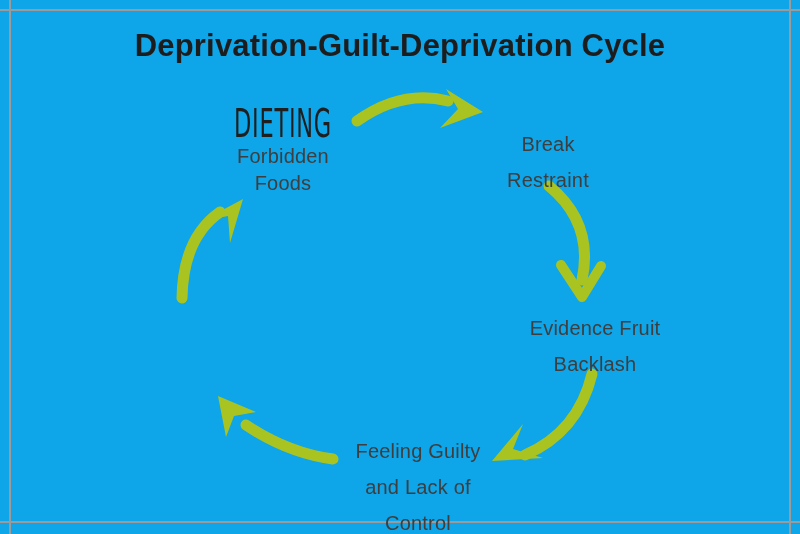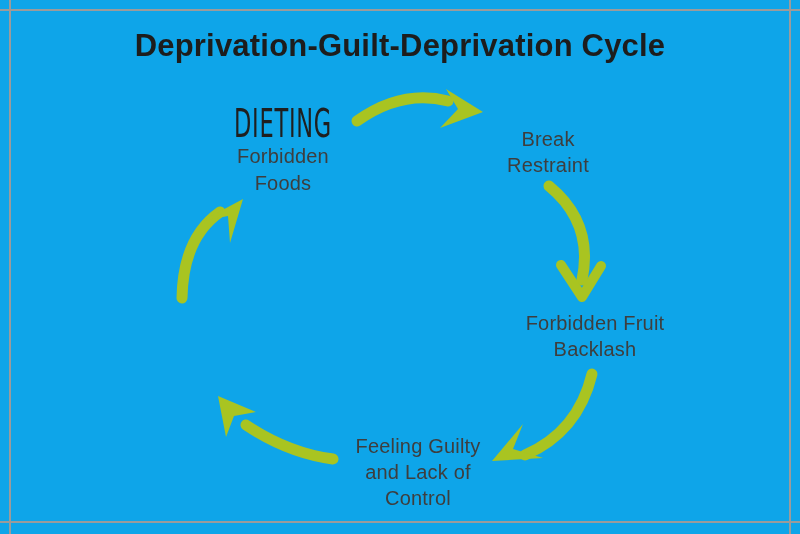--- a/index.html
+++ b/index.html
@@ -17,21 +17,21 @@
 
   .title {
     position:absolute; left:0; top:28px; width:800px;
     text-align:center; font-weight:bold; font-size:31px;
     letter-spacing:0.2px; color:#1d1d1d; margin:0;
   }
 
   .label {
     position:absolute; transform:translateX(-50%);
     text-align:center; white-space:pre-line;
-    font-size:20px; line-height:26px; color:#3e3e3e; letter-spacing:0.2px;
+    font-size:20px; line-height:36px; color:#3e3e3e; letter-spacing:0.2px;
   }
   .label.dieting-sub { line-height:27px; }
 
   .dieting-wrap { position:absolute; left:283px; top:100px; transform:translateX(-50%);text-align:center; }
   .dieting-text {
     display:inline-block; font-family:"DejaVu Sans", sans-serif;
     font-size:30px; color:#1f1f1f; letter-spacing:1px;
     transform:scale(0.75,1.32); transform-origin:center top; white-space:nowrap;
   }
 
@@ -79,21 +79,21 @@
 
   <div class="dieting-wrap">
     <span class="dieting-text">DIETING</span>
   </div>
   <div class="label dieting-sub" style="left:283px; top:143px;">Forbidden
 Foods</div>
 
   <div class="label" style="left:548px; top:126px;">Break
 Restraint</div>
 
-  <div class="label" style="left:595px; top:310px;">Forbidden Fruit
+  <div class="label" style="left:595px; top:310px;">Evidence Fruit
 Backlash</div>
 
   <div class="label" style="left:418px; top:433px;">Feeling Guilty
 and Lack of
 Control</div>
 
 
 </div>
 
 </body></html>

